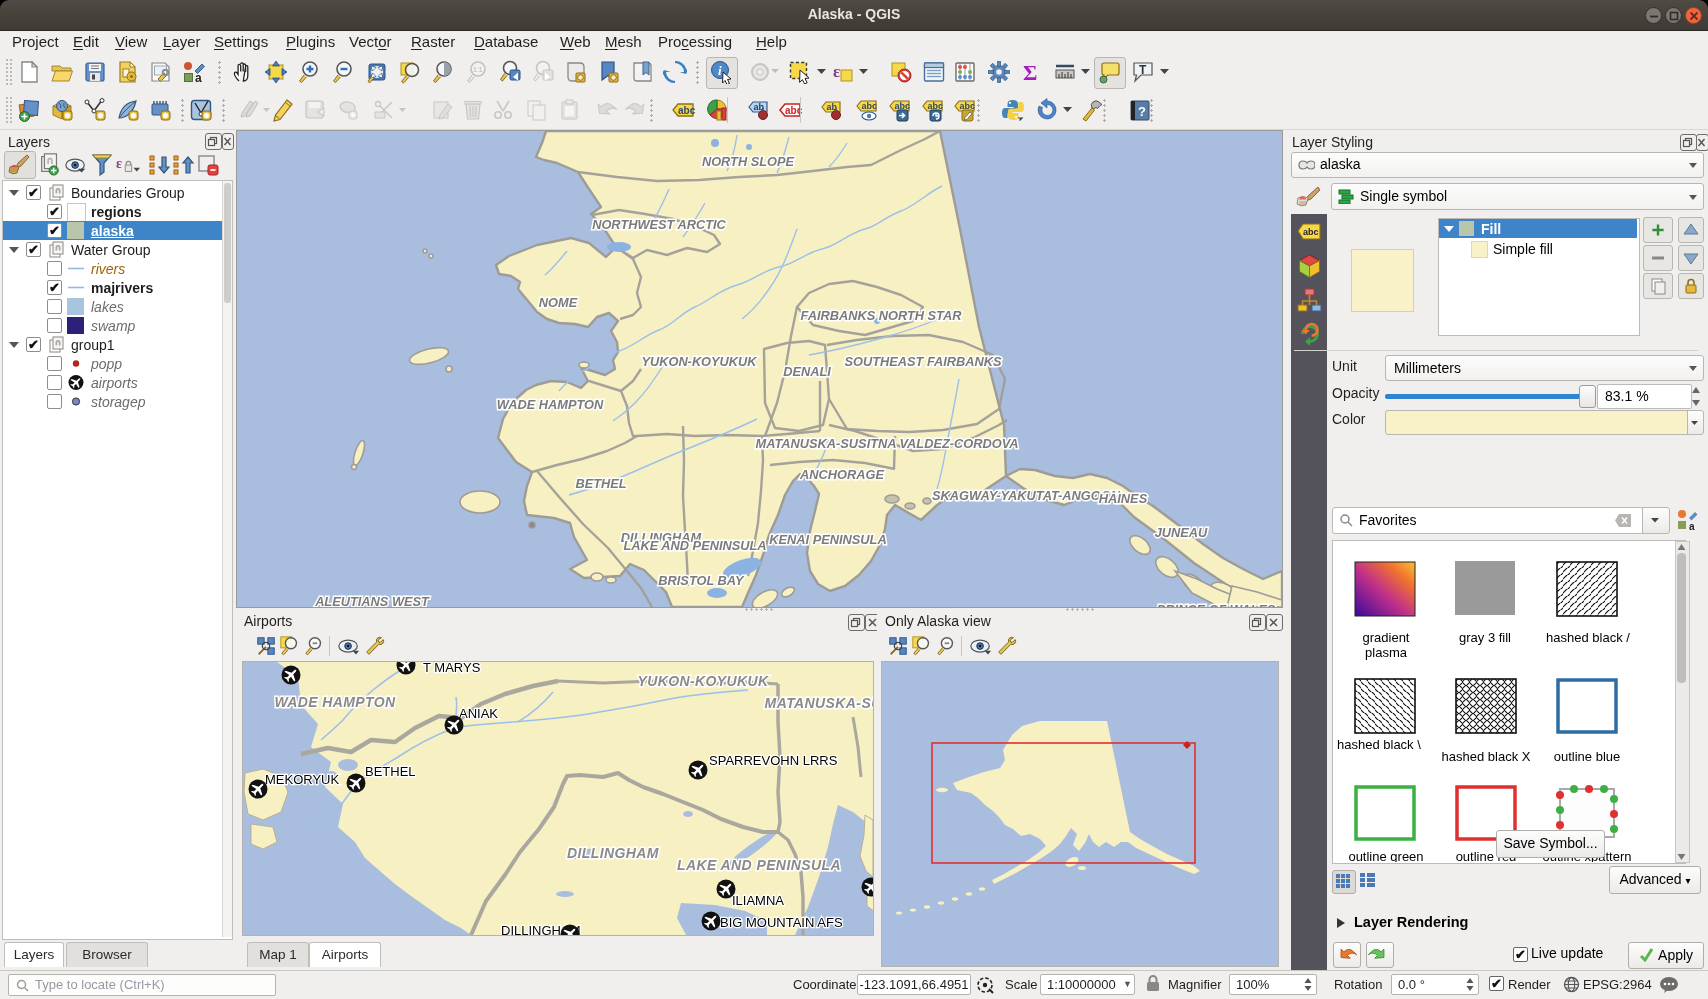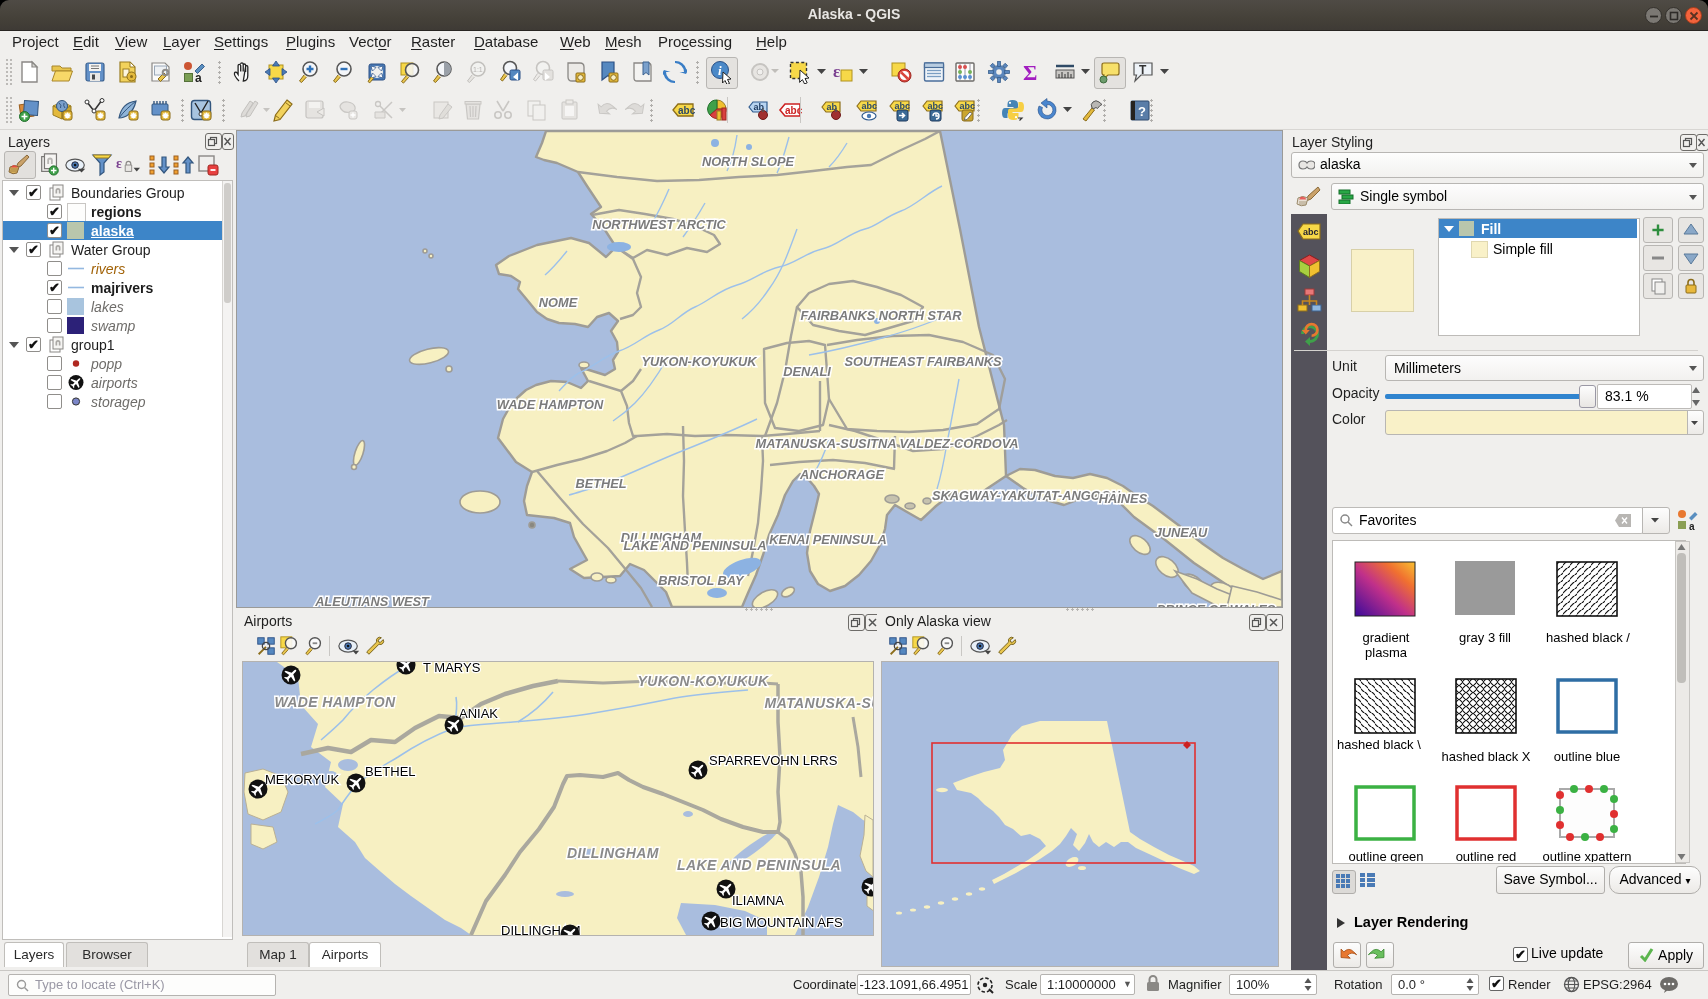--- a/index.html
+++ b/index.html
@@ -1249,22 +1249,22 @@
  <div class="ab" style="left:73px;top:740px;width:22px;height:22px"><svg width="20" height="20">
           <g fill="#4a7ab5">
             <rect x="3" y="3" width="5" height="4"></rect>
             <rect x="10" y="3" width="8" height="4"></rect>
             <rect x="3" y="8" width="5" height="4"></rect>
             <rect x="10" y="8" width="8" height="4"></rect>
             <rect x="3" y="13" width="5" height="4"></rect>
             <rect x="10" y="13" width="8" height="4"></rect>
           </g>
         </svg></div>
- <div class="ab" style="left:212px;top:736px;width:107px;height:26px;background:linear-gradient(#fdfdfd,#eceae7);border:1px solid #b0aeab;border-radius:3px;font-size:14px;text-align:center;line-height:25px">Save Symbol...</div>
- <div class="ab" style="left:325px;top:736px;width:90px;height:26px;background:linear-gradient(#fdfdfd,#eceae7);border:1px solid #b0aeab;border-radius:10px;font-size:14px;text-align:center;line-height:25px">Advanced <span style="font-size:10px">▾</span></div>
+ <div class="ab" style="left:212px;top:700px;width:107px;height:26px;background:linear-gradient(#fdfdfd,#eceae7);border:1px solid #b0aeab;border-radius:3px;font-size:14px;text-align:center;line-height:25px">Save Symbol...</div>
+ <div class="ab" style="left:325px;top:736px;width:90px;height:26px;background:linear-gradient(#fdfdfd,#eceae7);border:1px solid #b0aeab;border-radius:3px;font-size:14px;text-align:center;line-height:25px">Advanced <span style="font-size:10px">▾</span></div>
 
  <svg class="ab" style="left:52px;top:787px" width="10" height="12">
         <path d="M1 1 l8 5-8 5 z" fill="#333"></path>
       </svg>
  <span class="ab" style="left:70px;top:784px;font-size:14.5px;font-weight:bold">Layer Rendering</span>
 
  <div class="ab" style="left:49px;top:812px;width:26px;height:24px;background:linear-gradient(#fdfdfd,#eceae7);border:1px solid #b0aeab;border-radius:3px"><svg width="24" height="22">
           <path d="M6 9 l6-6 v4 q7 0 7 7 v4 q-1-6-7-6 v4 z" fill="#e87830" stroke="#a84e14" stroke-width=".8" transform="rotate(-45 12 11) translate(0 1)"></path>
         </svg></div>
  <div class="ab" style="left:82px;top:812px;width:26px;height:24px;background:linear-gradient(#fdfdfd,#eceae7);border:1px solid #b0aeab;border-radius:3px"><svg width="24" height="22">

